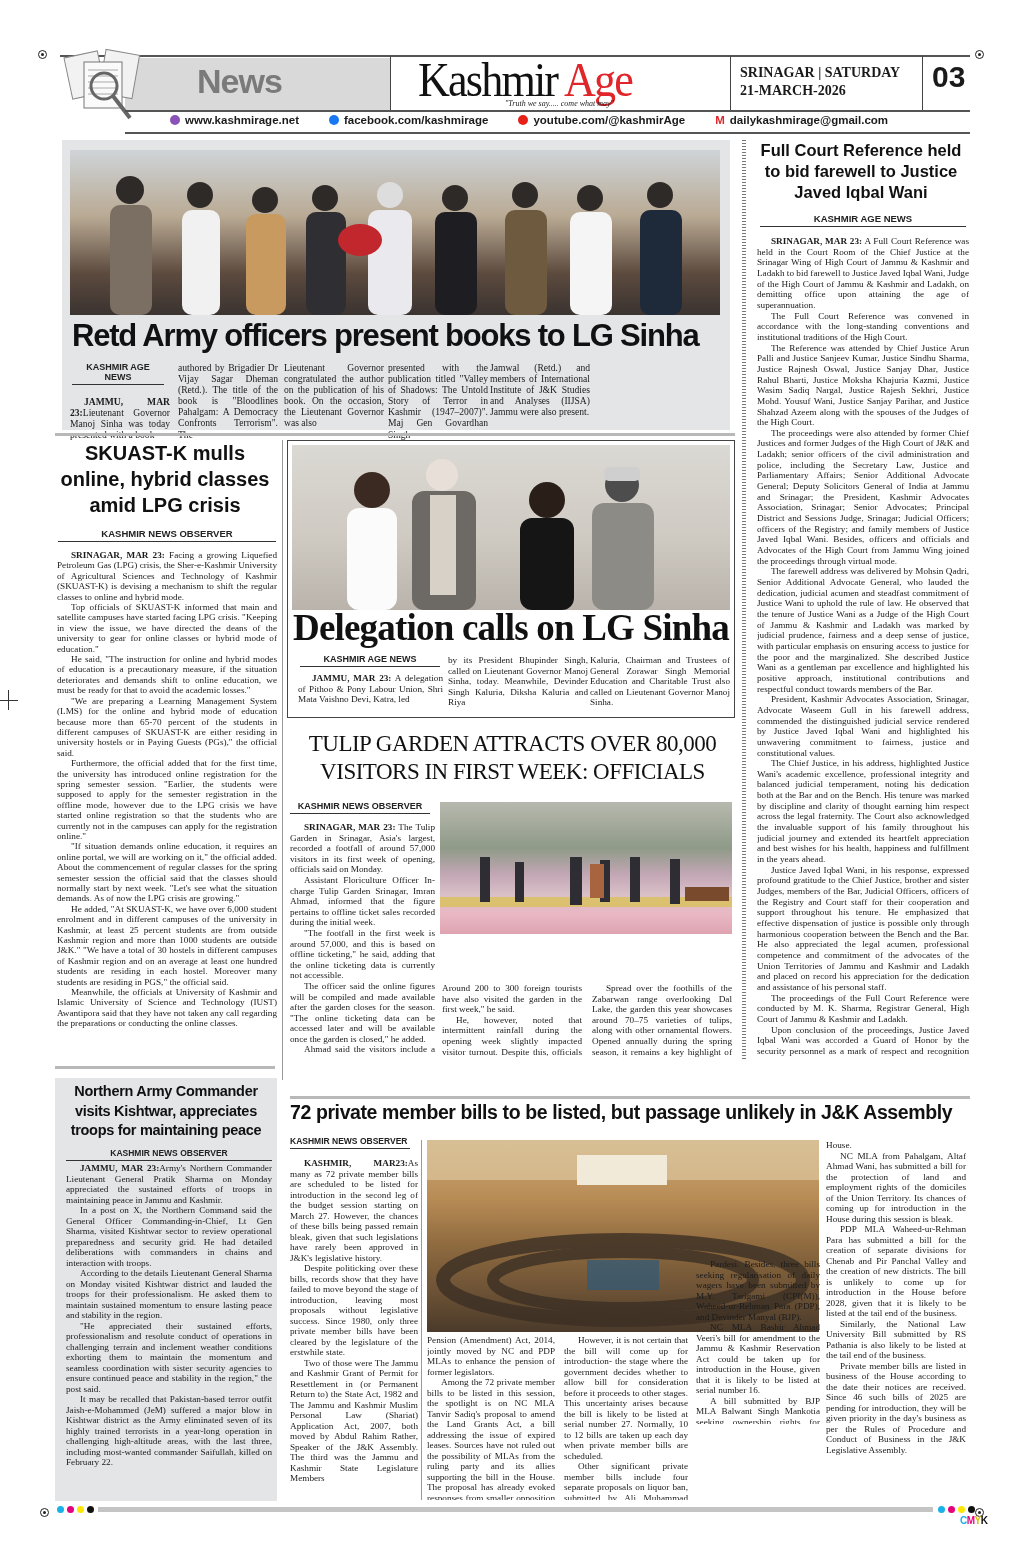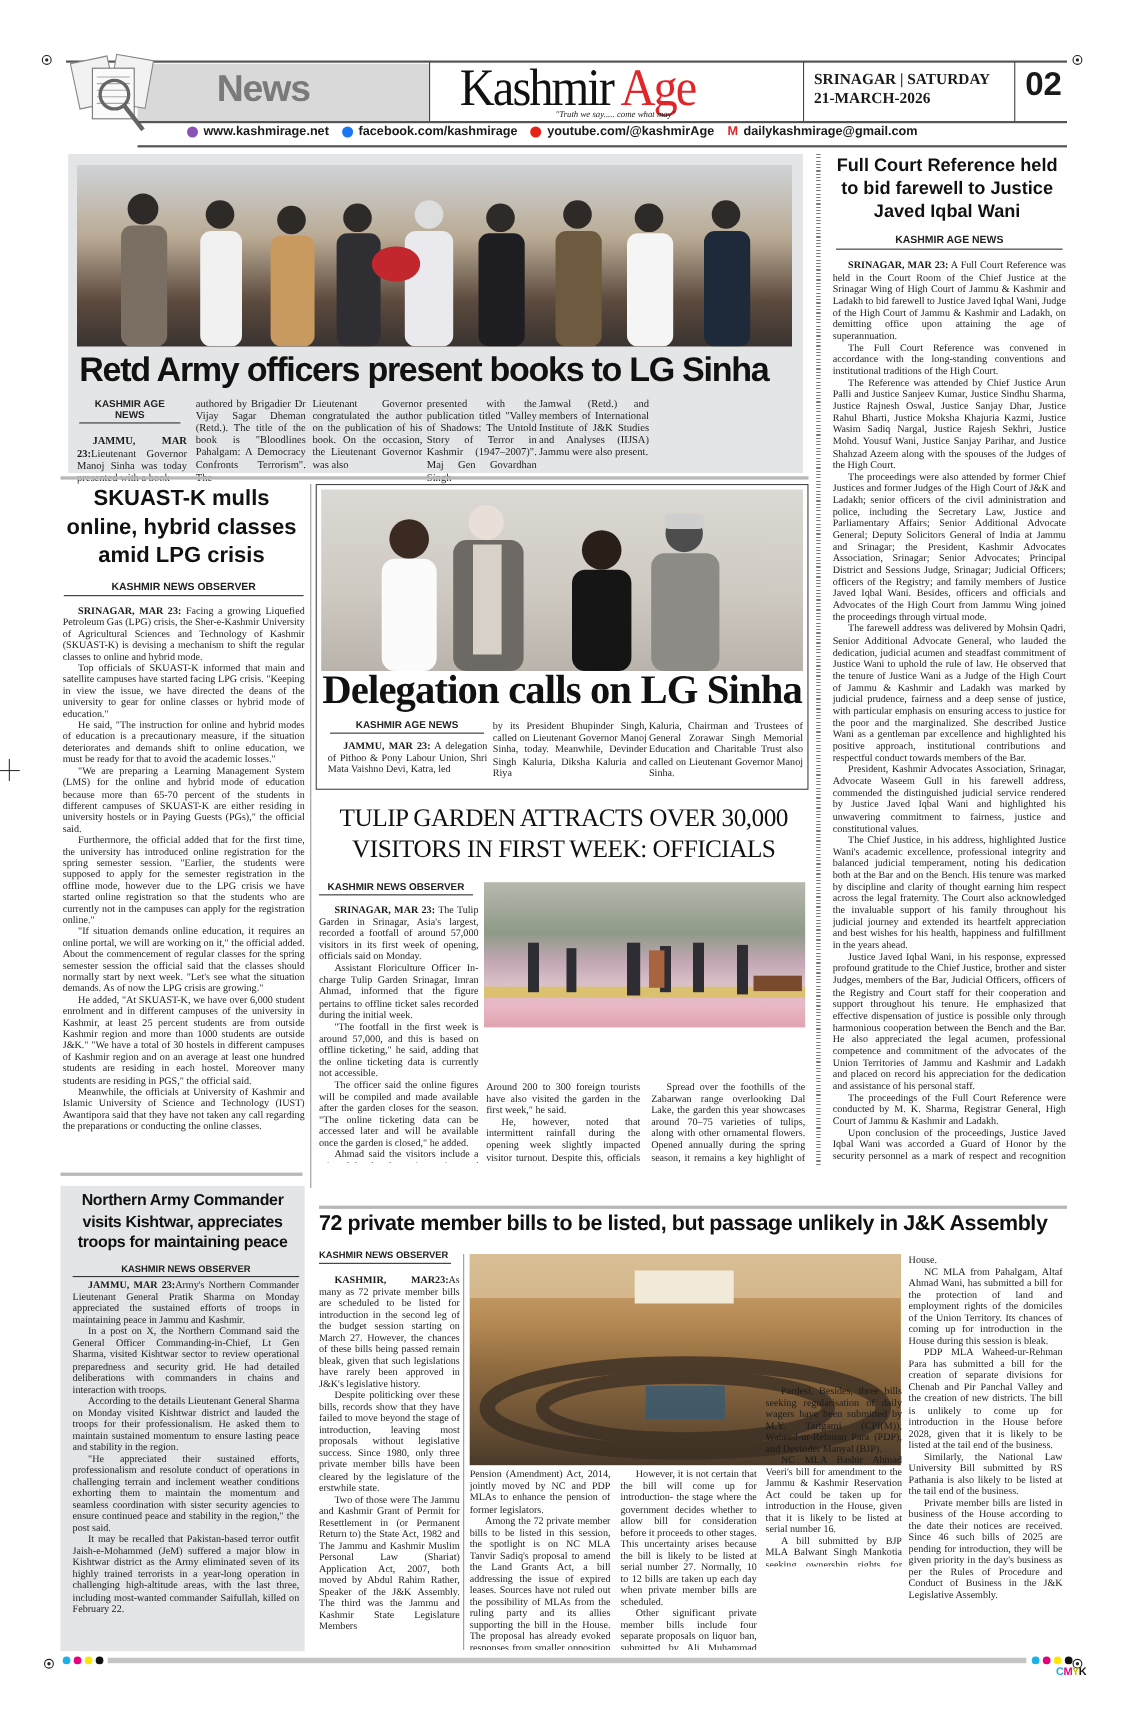--- a/index.html
+++ b/index.html
@@ -10,21 +10,21 @@
   
   .mast-rule { position:absolute; left:60px; width:910px; height:2px; background:#555; }
   .news-band { position:absolute; left:125px; top:58px; width:265px; height:52px; background:#d9d9d9; }
   .news-word { position:absolute; left:160px; top:62px; font-family:"Liberation Sans", sans-serif; font-weight:bold; font-size:34px; color:#7a7a7a; letter-spacing:-1px;margin-left:37px; }
   .logo-kashmir { position:absolute; left:418px; top:52px; font-family:"Liberation Serif", serif; font-size:48px; color:#111; letter-spacing:-2px; transform:scaleX(0.92); transform-origin:left; }
   .logo-age { color:#e0262b; }
   .tagline { position:absolute; left:505px; top:99px; font-style:italic; font-size:8px; color:#222; }
   .dateline { position:absolute; left:740px; top:64px; width:175px; text-align:left; font-weight:bold; font-size:14px; line-height:18px; }
   .pageno { position:absolute; left:932px; top:60px; font-family:"Liberation Sans", sans-serif; font-weight:bold; font-size:30px; }
   .vsep { position:absolute; width:1px; background:#444; }
-  .social { position:absolute; left:170px; top:114px; font-family:"Liberation Sans", sans-serif; font-weight:bold; font-size:11.5px; display:flex; gap:12px; align-items:center; }
+  .social { position:absolute; left:170px; top:114px; font-family:"Liberation Sans", sans-serif; font-weight:bold; font-size:11.5px; display:flex; gap:30px; align-items:center; }
   .social span.item { display:flex; align-items:center; gap:5px; }
   .dot { width:10px; height:10px; border-radius:50%; display:inline-block; }
   
   .photo { position:absolute; overflow:hidden; }
   .hl-sans { font-family:"Liberation Sans", sans-serif; font-weight:bold; color:#111; }
   .byline { font-family:"Liberation Sans", sans-serif; font-weight:bold; font-size:9.5px; color:#222; border-bottom:1.5px solid #333; padding-bottom:2px; text-align:center; }
   .body { font-family:"Liberation Serif", serif; font-size:9.6px; line-height:11.1px; text-align:justify; color:#1b1b1b; }
   .body p { margin:0; text-indent:14px; }
   .body b { font-weight:bold; }
   .col { position:absolute; overflow:hidden; }
@@ -66,21 +66,21 @@
     <span>Kashmir</span>
     <span class="logo-age">Age</span>
   </div>
   <div class="tagline">"Truth we say..... come what may"</div>
   <div class="vsep" style="left:730px;top:56px;height:54px"></div>
   <div class="dateline">
     <div>SRINAGAR | SATURDAY</div>
     <div>21-MARCH-2026</div>
   </div>
   <div class="vsep" style="left:922px;top:56px;height:54px"></div>
-  <div class="pageno">02</div>
+  <div class="pageno">03</div>
   <div class="mast-rule" style="top:110px;left:125px;width:845px"></div>
   <div class="social">
     <span class="item">
         <i class="dot" style="background:#8a52b8"></i>
         <span>www.kashmirage.net</span>
       </span>
     <span class="item">
         <i class="dot" style="background:#1877f2"></i>
         <span>facebook.com/kashmirage</span>
       </span>
@@ -201,21 +201,21 @@
     </div>
   <div class="col body" style="left:448px;top:655px;width:140px;font-size:9.2px;line-height:10.6px">
       <p style="text-indent:0">by its President Bhupinder Singh, called on Lieutenant Governor Manoj Sinha, today. Meanwhile, Devinder Singh Kaluria, Diksha Kaluria and Riya</p>
     </div>
   <div class="col body" style="left:590px;top:655px;width:140px;font-size:9.2px;line-height:10.6px">
       <p style="text-indent:0">Kaluria, Chairman and Trustees of General Zorawar Singh Memorial Education and Charitable Trust also called on Lieutenant Governor Manoj Sinha.</p>
     </div>
 </section>
 
 <section>
-  <div class="abs" style="left:290px;top:730px;width:445px;text-align:center;font-family:'Liberation Serif',serif;font-size:23px;line-height:28px;color:#111;letter-spacing:-0.5px">TULIP GARDEN ATTRACTS OVER 30,000 VISITORS IN FIRST WEEK: OFFICIALS</div>
+  <div class="abs" style="left:290px;top:730px;width:445px;text-align:center;font-family:'Liberation Serif',serif;font-size:23px;line-height:28px;color:#111;letter-spacing:-0.5px">TULIP GARDEN ATTRACTS OVER 80,000 VISITORS IN FIRST WEEK: OFFICIALS</div>
   <div class="abs byline" style="left:290px;top:801px;width:140px;font-size:9px">KASHMIR NEWS OBSERVER</div>
   <div class="photo" style="left:440px;top:802px;width:292px;height:132px;background:linear-gradient(180deg,#b7b9ae 0%,#8f9a88 35%,#c3a7b5 55%,#d9c0c7 70%,#e9b8c4 85%,#dfa3b1 100%)">
     <svg width="292" height="132">
       <rect x="0" y="95" width="292" height="10" fill="#d8c24a" opacity="0.7"></rect>
       <g fill="#2d2d33">
           <rect x="40" y="55" width="10" height="45"></rect>
           <rect x="75" y="60" width="9" height="40"></rect>
           <rect x="130" y="55" width="12" height="48"></rect>
           <rect x="160" y="58" width="10" height="42"></rect>
           <rect x="190" y="55" width="10" height="45"></rect>

